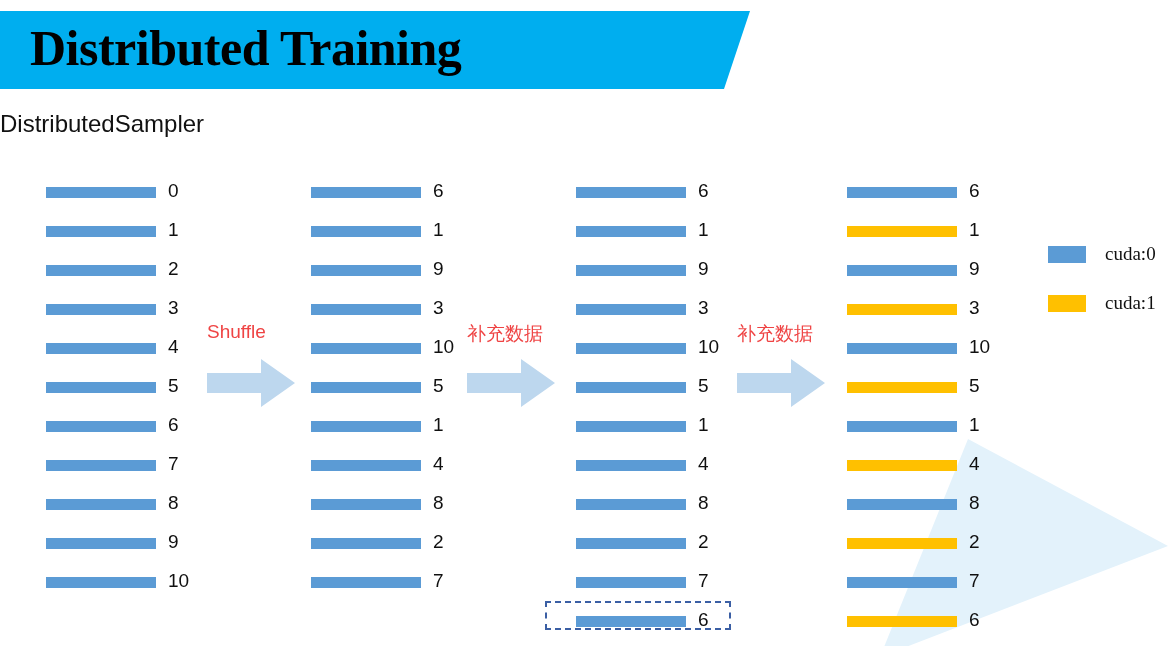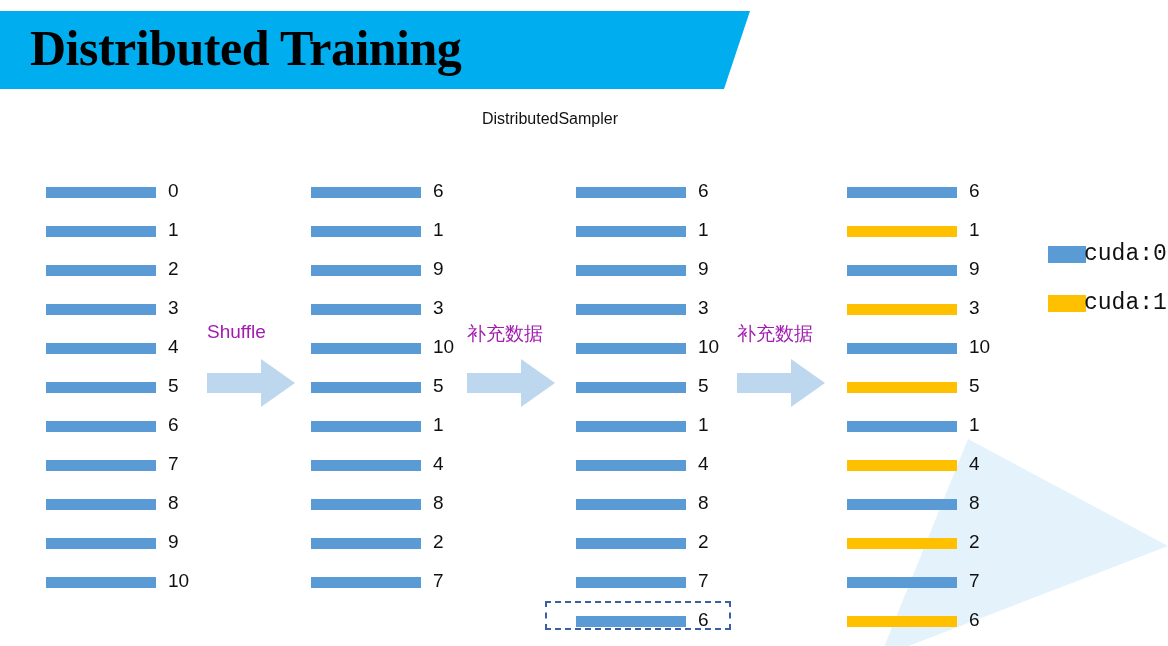--- a/index.html
+++ b/index.html
@@ -44,23 +44,22 @@
     letter-spacing: -0.5px;
     white-space: nowrap;
   }
 
   
   #diagram-subtitle {
     position: absolute;
     left: 0;
     top: 99px;
     width: 1100px;
-    text-align: center;
     font-family: "Liberation Sans", sans-serif;
-    font-size: 16px;
+    font-size: 24px;
     color: #111111;
     white-space: nowrap;
   }
 
   
   #decor-triangle {
     position: absolute;
     left: 855px;
     top: 415px;
     width: 313px;
@@ -114,21 +113,21 @@
   
   .transition {
     position: absolute;
   }
   .transition-label {
     position: absolute;
     left: 0;
     top: 0;
     font-family: "Liberation Sans", sans-serif;
     font-size: 19px;
-    color: #a21caf;
+    color: #ef4444;
     white-space: nowrap;
   }
   .arrow-svg {
     position: absolute;
     left: 0;
     top: 38px;
   }
 
   
   #legend {
@@ -146,24 +145,24 @@
     top: 4px;
     width: 38px;
     height: 17px;
     background: #5B9BD5;
   }
   .legend-swatch.orange {
     background: #FFC000;
   }
   .legend-label {
     position: absolute;
-    left: 36px;
+    left: 57px;
     top: -3px;
-    font-family: Liberation Mono, monospace;
-    font-size: 23px;
+    font-family: Liberation Serif, serif;
+    font-size: 19px;
     color: #101010;
     line-height: 30px;
     white-space: nowrap;
   }
 </style>
 </head>
 <body>
 
 <div id="slide">
 

